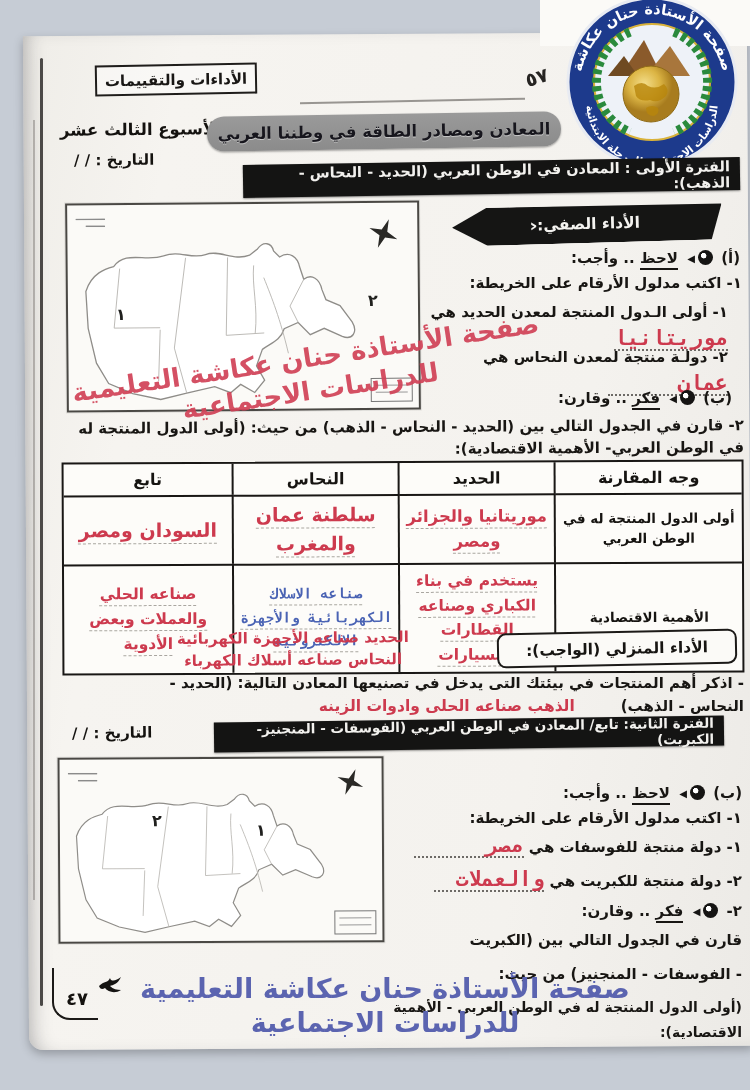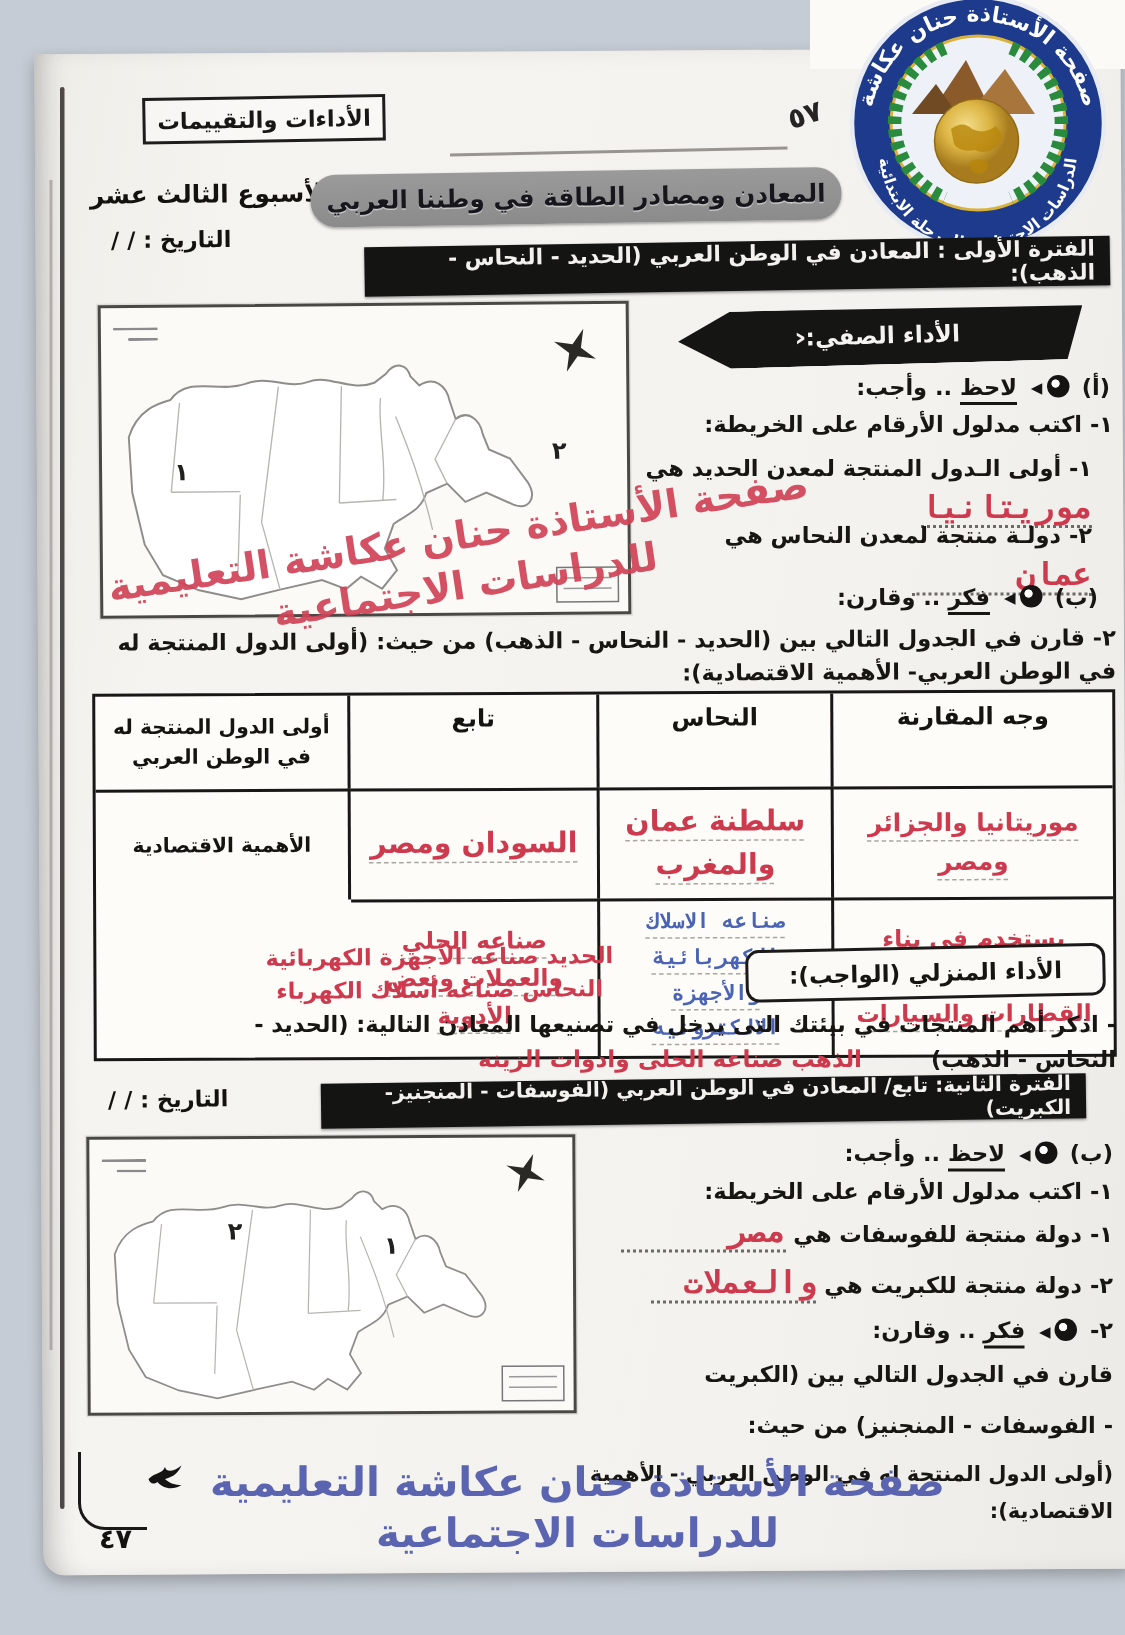--- a/index.html
+++ b/index.html
@@ -138,27 +138,27 @@
   .hw-badge {
     left:497px; top:631px; width:240px; height:35px;
     border:2.5px solid #1c1a18; border-radius:9px; background:#fbfaf7;
     display:flex; align-items:center; justify-content:center;
     font-size:15.5px; font-weight:bold; color:#171512; transform:rotate(-1.2deg);
   }
   .hw-text { left:62px; top:672px; width:682px; font-size:15px; font-weight:bold; color:#181613; line-height:1.5; }
   .hw-line2 { display:flex; align-items:baseline; gap:46px; }
 
   
-  .p2col { left:388px; top:760px; width:354px; }
+  .p2col { left:388px; top:784px; width:354px; }
   .p2col .qline { margin-bottom:7px; }
 
   
   .corner-curve { left:52px; top:968px; width:46px; height:52px;
     border-right:2.5px solid #1b1917; border-top:2.5px solid #1b1917; border-radius:0 18px 0 0; transform:rotate(180deg); }
-  .page-num { left:66px; top:1016px; font-size:18px; font-weight:bold; color:#14120f; }
+  .page-num { left:66px; top:988px; font-size:18px; font-weight:bold; color:#14120f; }
   .bird { left:96px; top:972px; width:30px; height:26px; }
 </style>
 </head>
 <body>
 
 <div class="abs paper"></div>
 <div class="abs paper-top-right"></div>
 <div class="abs binding-line"></div>
 <div class="abs binding-line2"></div>
 
@@ -259,20 +259,21 @@
   <div>للدراسات الاجتماعية</div>
 </div>
 
 <div class="abs q2p">
   <div>٢- قارن في الجدول التالي بين (الحديد - النحاس - الذهب) من حيث: (أولى الدول المنتجة له</div>
   <div>في الوطن العربي- الأهمية الاقتصادية):</div>
 </div>
 
 <div class="abs cmp-table">
   <div class="th">وجه المقارنة</div>
+  <div class="th">الحديد</div>
   <div class="th">النحاس</div>
   <div class="th">تابع</div>
 
   <div class="row-label r1">أولى الدول المنتجة له في الوطن العربي</div>
   <div class="cell-ans r1">
       <span class="ink-red big-red" style="font-size:16.5px;">موريتانيا والجزائر ومصر</span>
     </div>
   <div class="cell-ans r1">
       <span class="ink-red big-red">سلطنة عمان والمغرب</span>
     </div>

